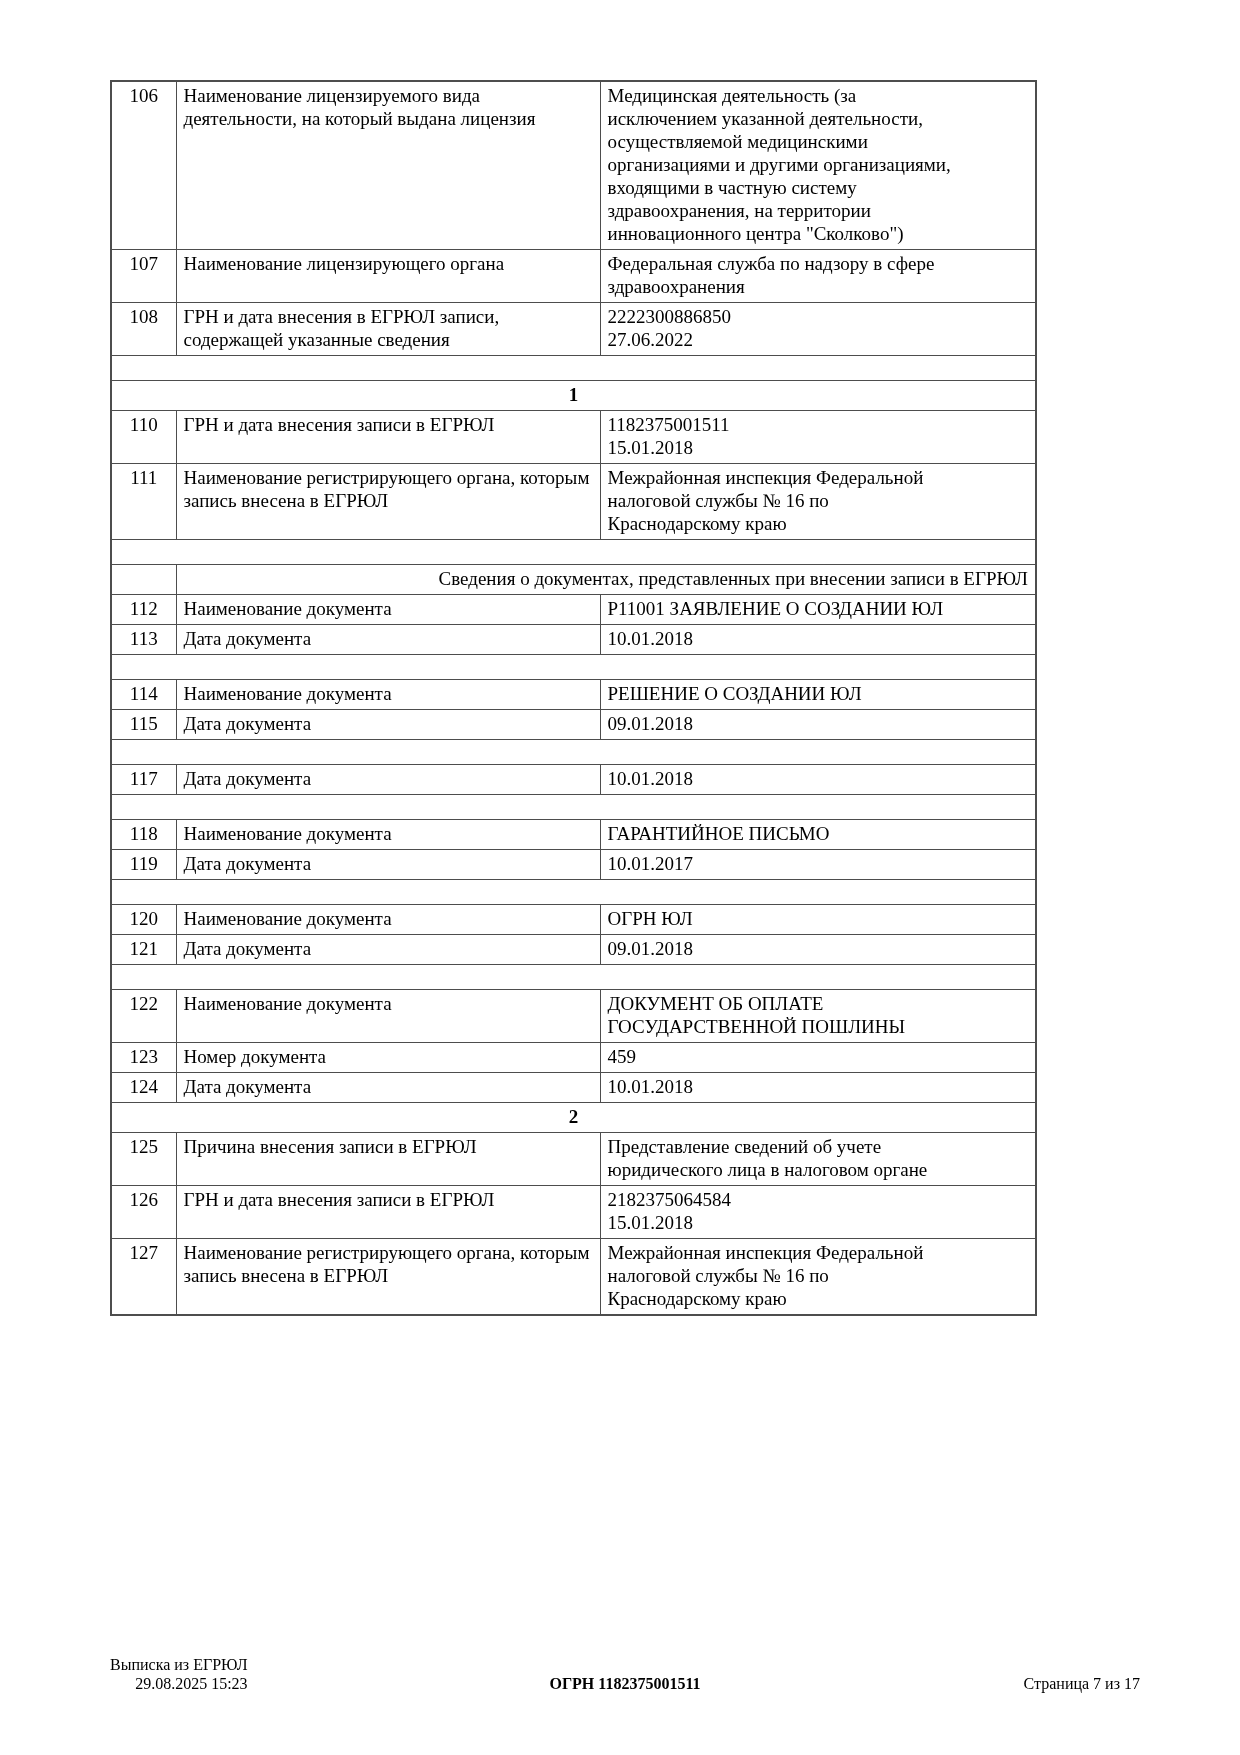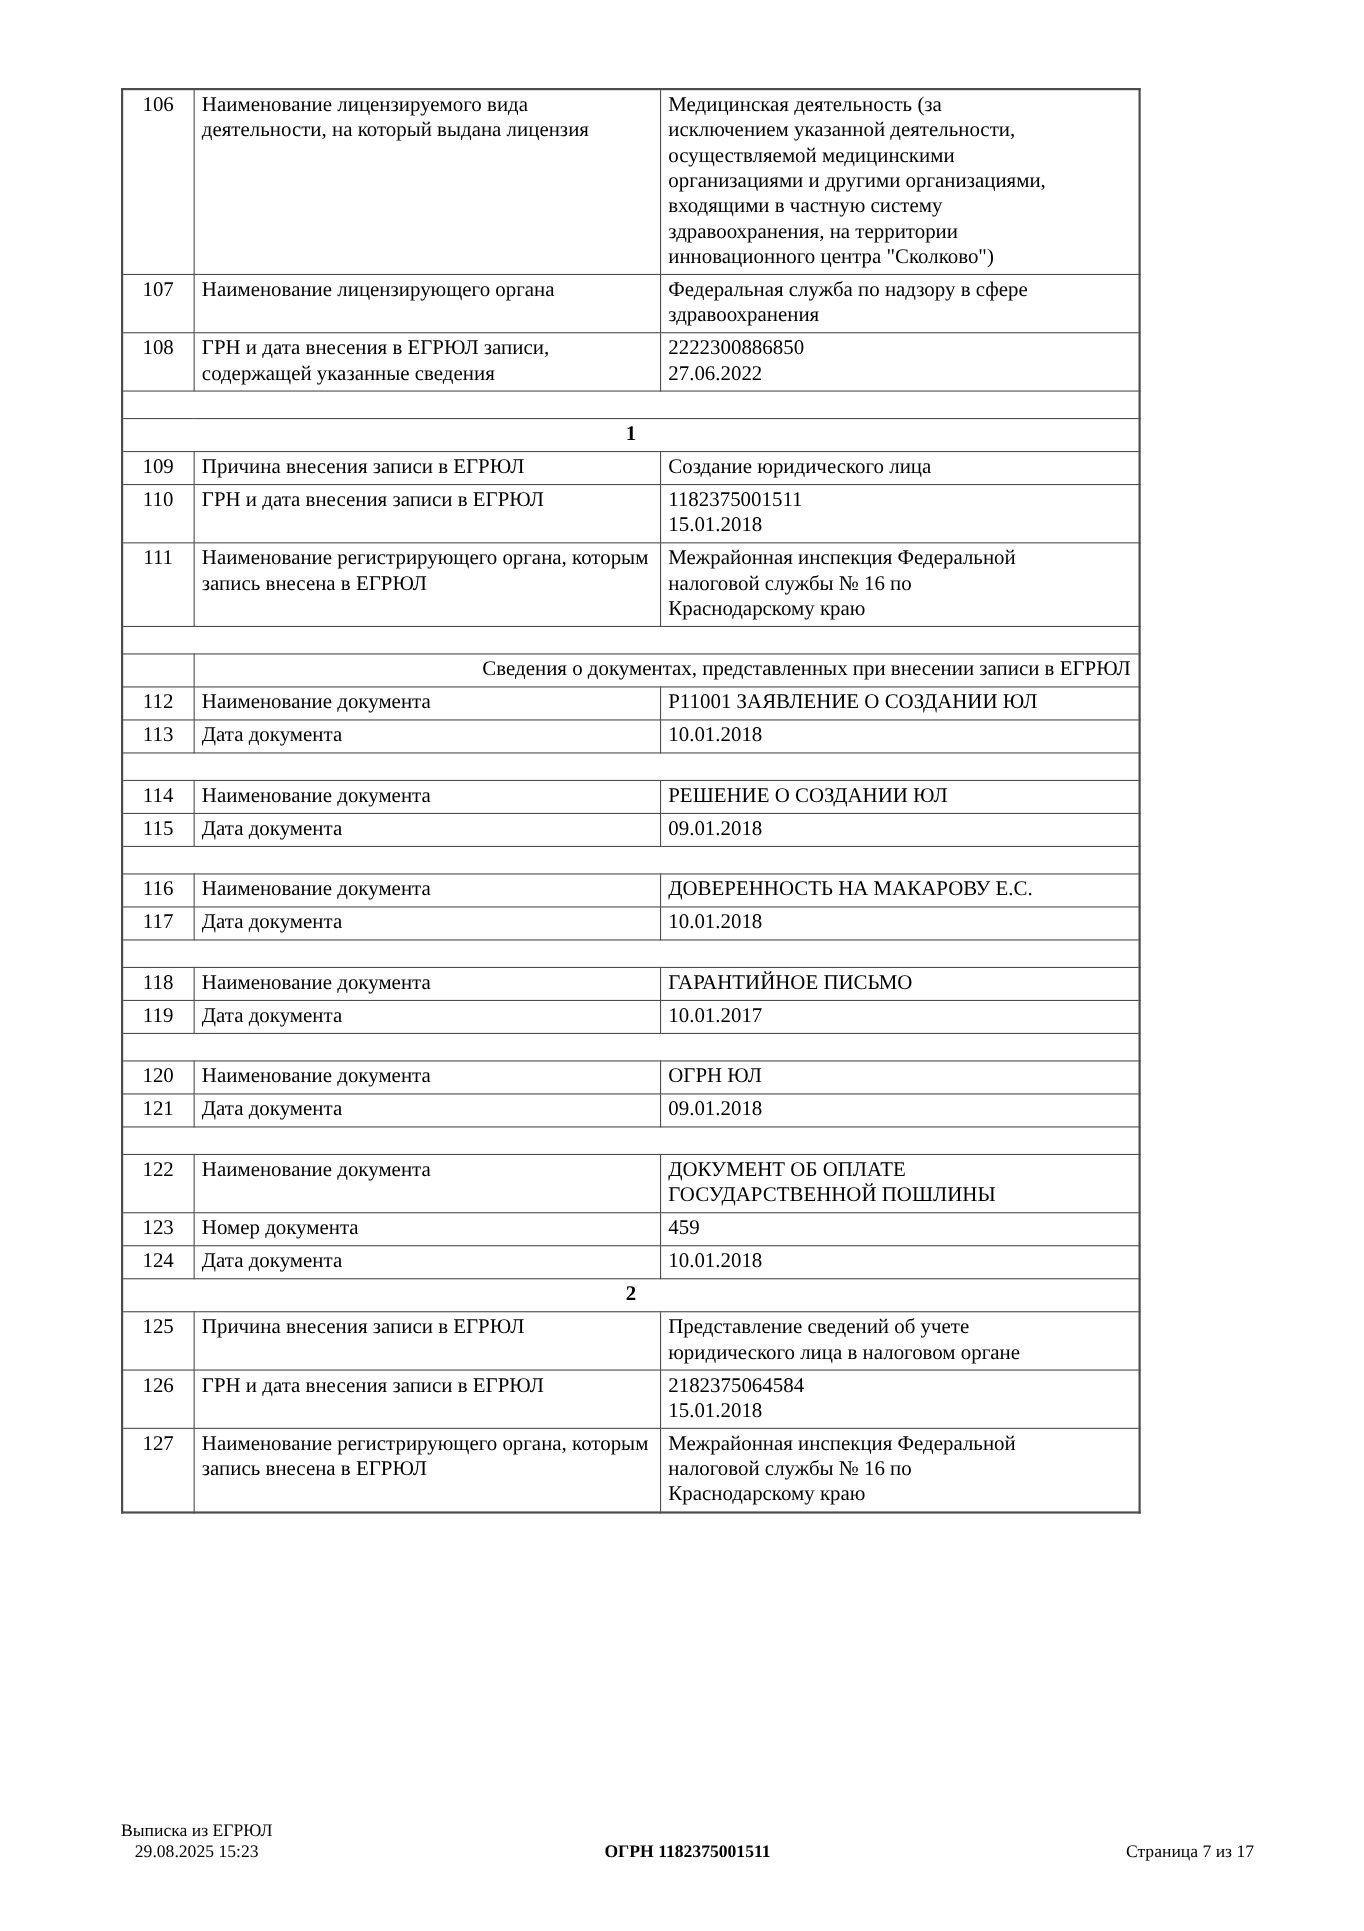--- a/index.html
+++ b/index.html
@@ -57,21 +57,21 @@
   }
   .footer {
     position: absolute;
     left: 110px;
     right: 100px;
     top: 1655px;
     height: 60px;
     font-size: 16px;
     line-height: 19px;
   }
-  .footer .left-block { position: absolute; left: 0; top: 0; text-align: center; }
+  .footer .left-block { position: absolute; left: 0; top: 0; text-align: right; }
   .footer .ogrn {
     position: absolute;
     left: 50%;
     transform: translateX(-50%);
     top: 19px;
     white-space: nowrap;
     font-weight: bold;
   }
   .footer .page-info {
     position: absolute;
@@ -121,25 +121,20 @@
             <div>27.06.2022</div>
           </td>
         </tr>
         <tr class="spacer-row">
           <td class="cell-spacer" colspan="3"></td>
         </tr>
         <tr class="group-row">
           <td class="cell-group" colspan="3">1</td>
         </tr>
         <tr class="data-row">
-          <td class="cell-num">109</td>
-          <td class="cell-label">Причина внесения записи в ЕГРЮЛ</td>
-          <td class="cell-value">Создание юридического лица</td>
-        </tr>
-        <tr class="data-row">
           <td class="cell-num">110</td>
           <td class="cell-label">ГРН и дата внесения записи в ЕГРЮЛ</td>
           <td class="cell-value">
             <div>1182375001511</div>
             <div>15.01.2018</div>
           </td>
         </tr>
         <tr class="data-row">
           <td class="cell-num">111</td>
           <td class="cell-label">Наименование регистрирующего органа, которым запись внесена в ЕГРЮЛ</td>
@@ -174,25 +169,20 @@
           <td class="cell-label">Наименование документа</td>
           <td class="cell-value">РЕШЕНИЕ О СОЗДАНИИ ЮЛ</td>
         </tr>
         <tr class="data-row">
           <td class="cell-num">115</td>
           <td class="cell-label">Дата документа</td>
           <td class="cell-value">09.01.2018</td>
         </tr>
         <tr class="spacer-row">
           <td class="cell-spacer" colspan="3"></td>
-        </tr>
-        <tr class="data-row">
-          <td class="cell-num">116</td>
-          <td class="cell-label">Наименование документа</td>
-          <td class="cell-value">ДОВЕРЕННОСТЬ НА МАКАРОВУ Е.С.</td>
         </tr>
         <tr class="data-row">
           <td class="cell-num">117</td>
           <td class="cell-label">Дата документа</td>
           <td class="cell-value">10.01.2018</td>
         </tr>
         <tr class="spacer-row">
           <td class="cell-spacer" colspan="3"></td>
         </tr>
         <tr class="data-row">

